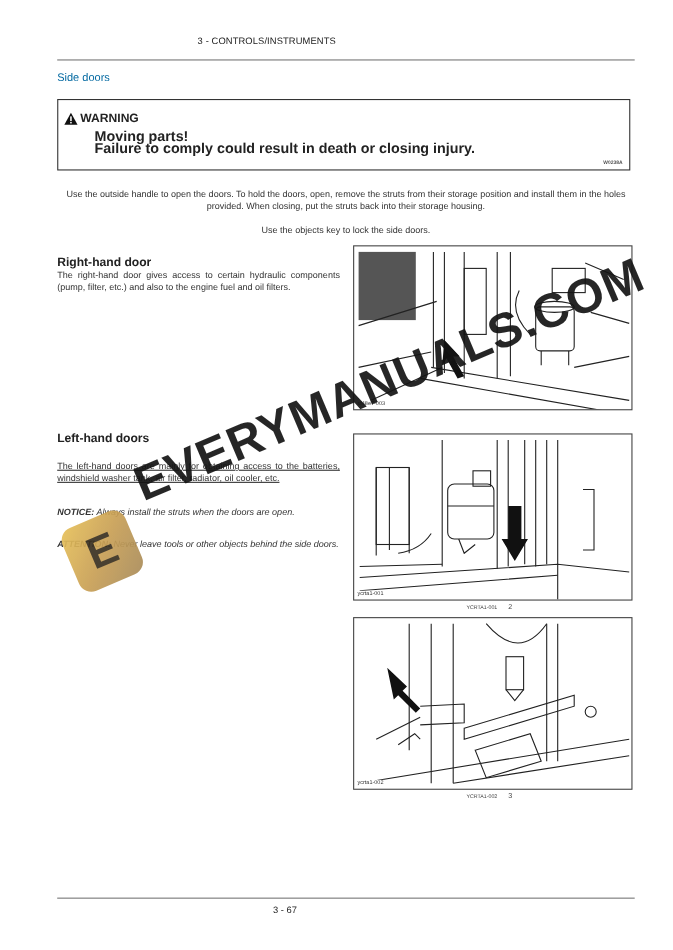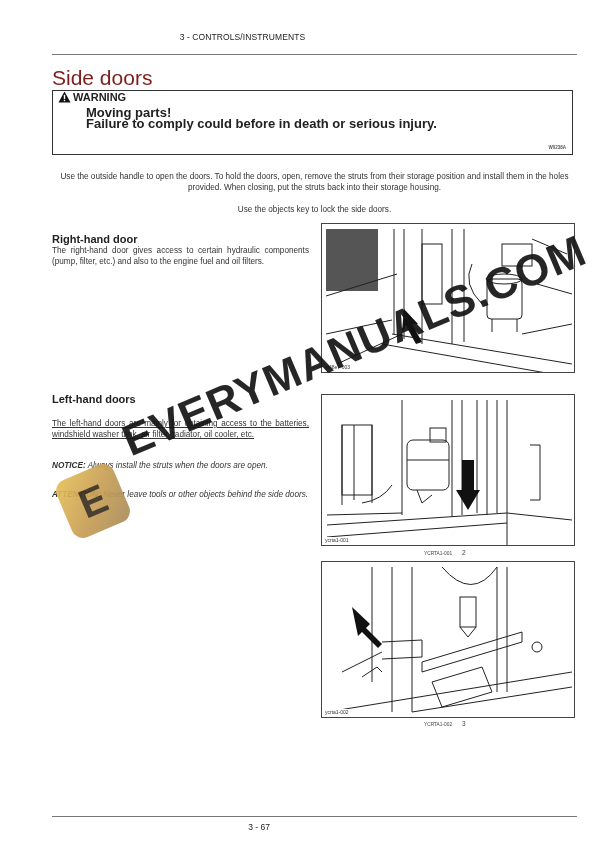--- a/index.html
+++ b/index.html
@@ -8,25 +8,25 @@
       font-family: "Liberation Sans", sans-serif; color: #222;
     }
     .header-title {
       position: absolute; top: 32px; left: 0; width: 485px; text-align: center;
       font-size: 8.5px; letter-spacing: 0.1px; color: #222;
     }
     .rule { position: absolute; left: 52px; width: 525px; height: 0; border-top: 1.6px solid #777; }
     .rule.top { top: 54px; }
     .rule.bottom { top: 816px; }
     .page-title {
-      position: absolute; top: 66px; left: 52px; font-size: 21px; color: #7f1d1d;
+      position: absolute; top: 66px; left: 52px; font-size: 10px; color: #0369a1;
     }
     .warning-box {
       position: absolute; top: 90px; left: 52px; width: 521px; height: 65px;
-      border: 1.2px solid #333; box-sizing: border-box; padding: 0 5px;
+      border: 1.2px solid #333; box-sizing: border-box; padding: 11px 5px;
     }
     .warning-head { font-weight: bold; font-size: 11px; display: flex; align-items: center; gap: 2px; }
     .warning-head svg { width: 13px; height: 12px; }
     .warning-body { margin-left: 28px; margin-top: 4px; font-weight: bold; font-size: 13px; line-height: 11px; }
     .warning-code { position: absolute; right: 6px; bottom: 4px; font-size: 4.5px; font-weight: bold; color: #555; }
     .para { position: absolute; left: 52px; font-size: 8.2px; line-height: 11px; color: #333; text-align: center; }
     .para.wide { width: 525px; }
     .para.narrow { width: 257px; text-align: justify; }
     .h2 { position: absolute; left: 52px; font-size: 11px; font-weight: bold; color: #222; }
     .notice { font-style: italic; }
@@ -61,21 +61,21 @@
   <div class="warning-head">
     <svg viewBox="0 0 13 12">
       <polygon points="6.5,0.5 12.5,11.5 0.5,11.5" fill="#111"></polygon>
       <rect x="5.8" y="3.8" width="1.4" height="4.2" fill="#fff"></rect>
       <rect x="5.8" y="8.8" width="1.4" height="1.4" fill="#fff"></rect>
     </svg>
     <span>WARNING</span>
   </div>
   <div class="warning-body">
     <div>Moving parts!</div>
-    <div>Failure to comply could before in death or serious injury.</div>
+    <div>Failure to comply could result in death or closing injury.</div>
   </div>
   <div class="warning-code">W0238A</div>
 </div>
 
 <div class="para wide" style="top:171px;">Use the outside handle to open the doors. To hold the doors, open, remove the struts from their storage position and install them in the holes provided. When closing, put the struts back into their storage housing.</div>
 <div class="para wide" style="top:204px;">Use the objects key to lock the side doors.</div>
 
 <div class="h2" style="top:221px;margin-top:12px;">Right-hand door</div>
 <div class="para narrow" style="top:245px;">The right-hand door gives access to certain hydraulic components (pump, filter, etc.)  and also to the engine fuel and oil filters.</div>
 

